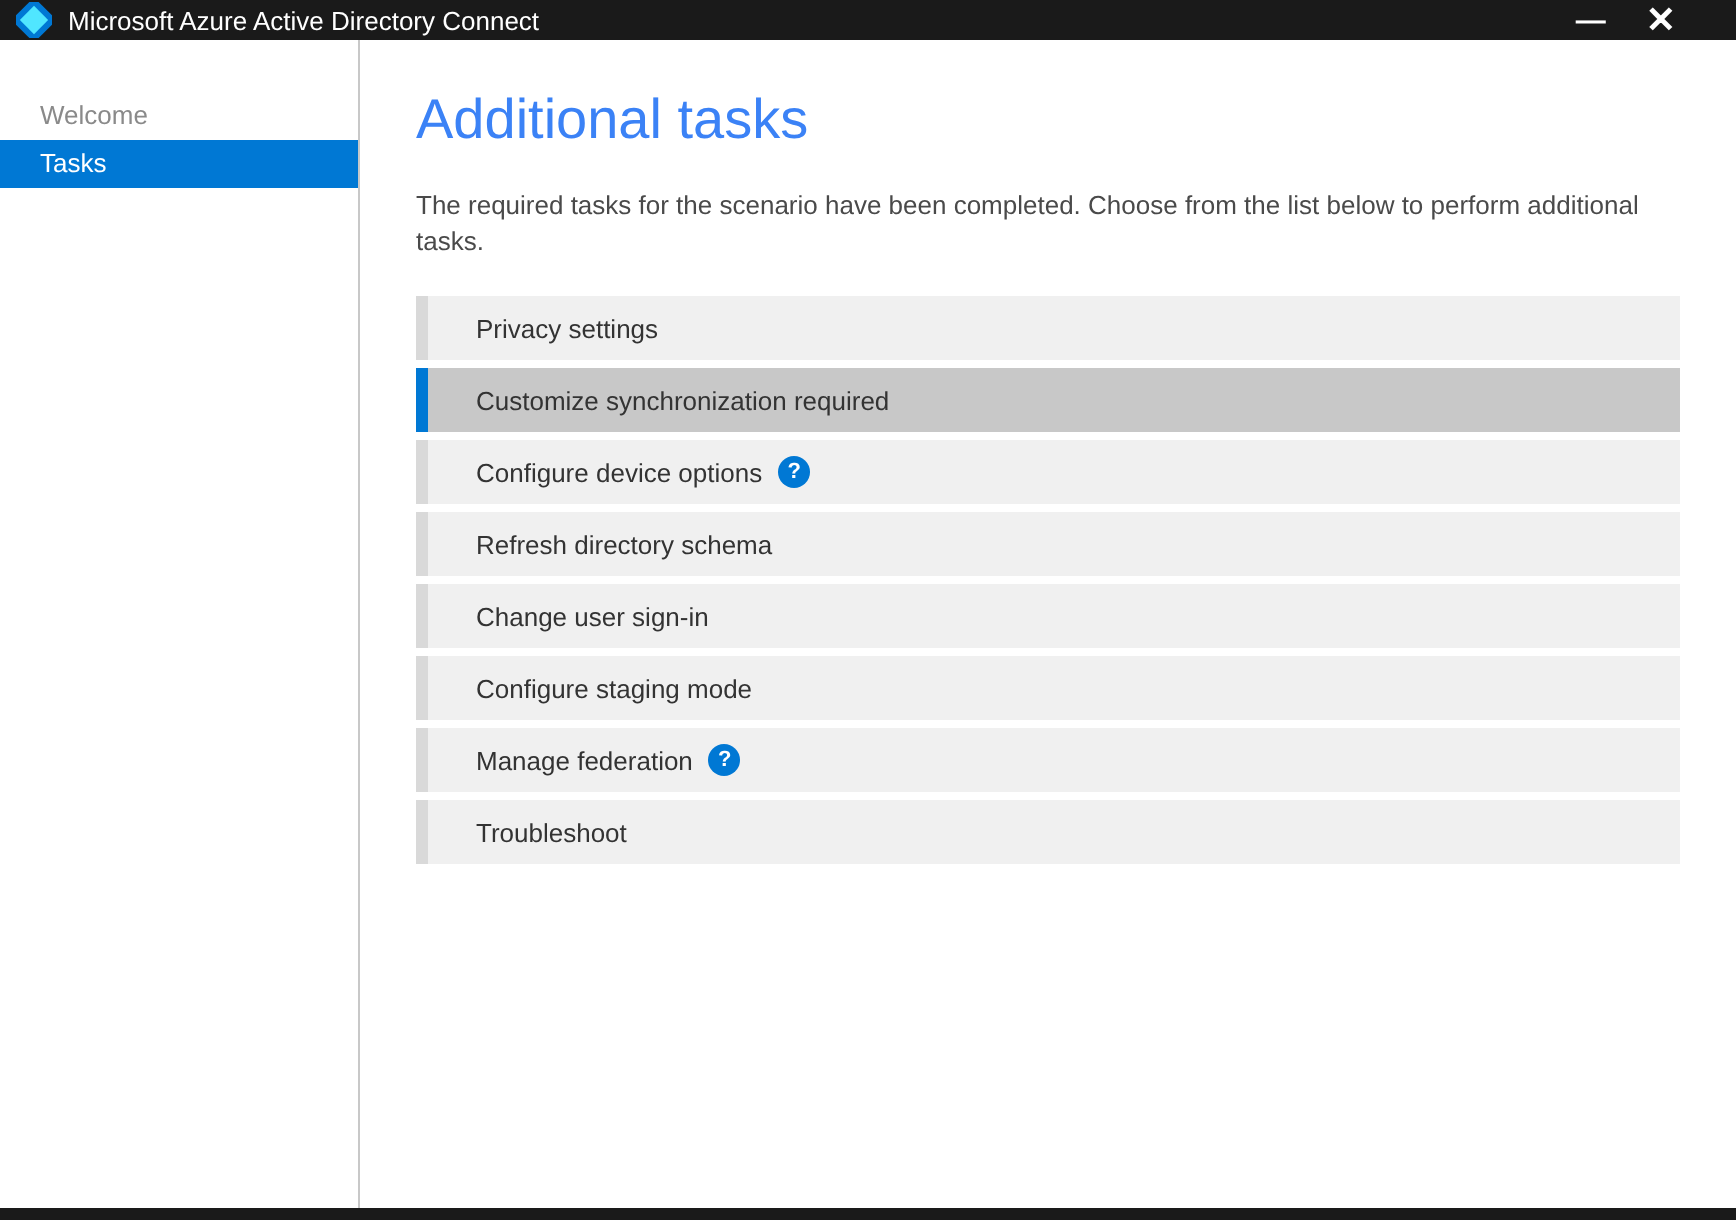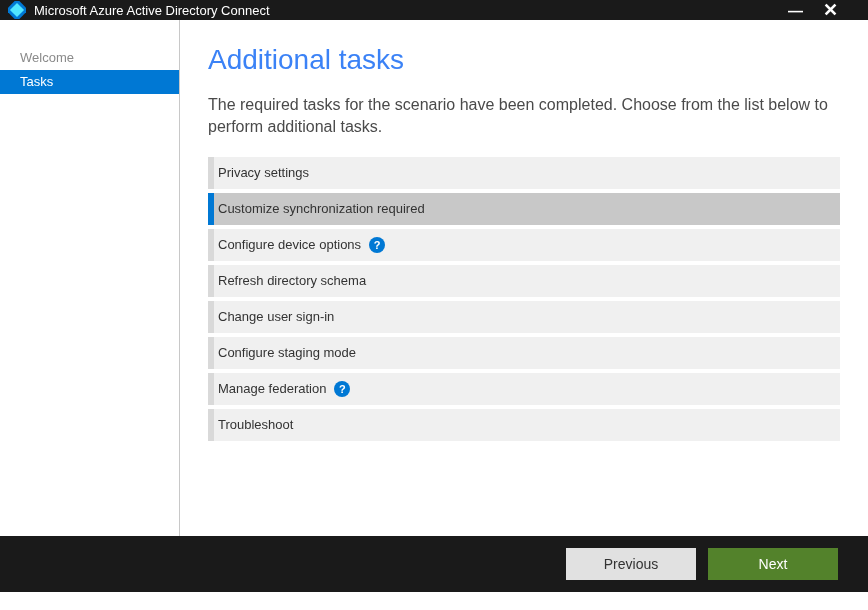--- a/index.html
+++ b/index.html
@@ -4,31 +4,31 @@
 <style>
   * { box-sizing: border-box; margin: 0; padding: 0; }
   html, body { width: 868px; height: 610px; font-family: "Segoe UI", Arial, sans-serif; background: #fff; overflow: hidden; }
   .titlebar { height: 20px; background: #1a1a1a; color: #fff; display: flex; align-items: center; padding: 0 16px 0 8px; font-size: 13px; }
   .titlebar .logo { width: 18px; height: 18px; margin-right: 8px; display: flex; align-items: center; justify-content: center; }
   .titlebar .title { flex: 1; font-weight: 400; }
   .titlebar .win-controls { display: flex; align-items: center; gap: 20px; padding-right: 14px; }
   .titlebar .win-min, .titlebar .win-close { font-size: 15px; font-weight: bold; cursor: pointer; line-height: 1; }
   .titlebar .win-close { font-size: 18px; }
 
-  .body-area { display: flex; height: 516px; }
+  .body-area { display: flex; height: 584px; }
   .sidebar { width: 180px; border-right: 1px solid #c8c8c8; background: #fff; padding-top: 26px; }
   .sidebar-item { height: 24px; line-height: 24px; padding-left: 20px; font-size: 13px; color: #5a5a5a; }
   .sidebar-item.visited { color: #8a8a8a; }
   .sidebar-item.active { background: #0078d4; color: #fff; }
 
   .main { flex: 1; padding: 24px 28px 0 28px; }
   .main h1 { font-size: 28px; font-weight: 300; color: #3b82f6; margin-bottom: 18px; }
-  .main .desc { font-size: 16px; color: #4a4a4a; line-height: 1.4; margin-bottom: 18px; }
+  .main .desc { font-size: 13px; color: #4a4a4a; line-height: 1.4; margin-bottom: 18px; }
   .task-list { display: flex; flex-direction: column; gap: 4px; }
-  .task-item { height: 32px; display: flex; align-items: center; background: #f0f0f0; border-left: 6px solid #d9d9d9; padding-left: 4px; font-size: 13px; color: #333; cursor: pointer; }
+  .task-item { height: 32px; display: flex; align-items: center; background: #f0f0f0; border-left: 6px solid #d9d9d9; padding-left: 24px; font-size: 13px; color: #333; cursor: pointer; }
   .task-item.selected { background: #c8c8c8; border-left-color: #0078d4; }
   .help-icon { width: 16px; height: 16px; border-radius: 50%; background: #0078d4; color: #fff; display: inline-flex; align-items: center; justify-content: center; font-size: 11px; font-weight: bold; margin-left: 8px; }
 
   .footer { height: 56px; background: #1a1a1a; display: flex; align-items: center; justify-content: flex-end; padding-right: 30px; gap: 12px; }
   .btn { width: 130px; height: 32px; border: none; font-size: 14px; cursor: pointer; display: flex; align-items: center; justify-content: center; }
   .btn-secondary { background: #e1e1e1; color: #333; }
   .btn-primary { background: #53822b; color: #fff; text-align: center; }
 </style>
 </head>
 <body>

